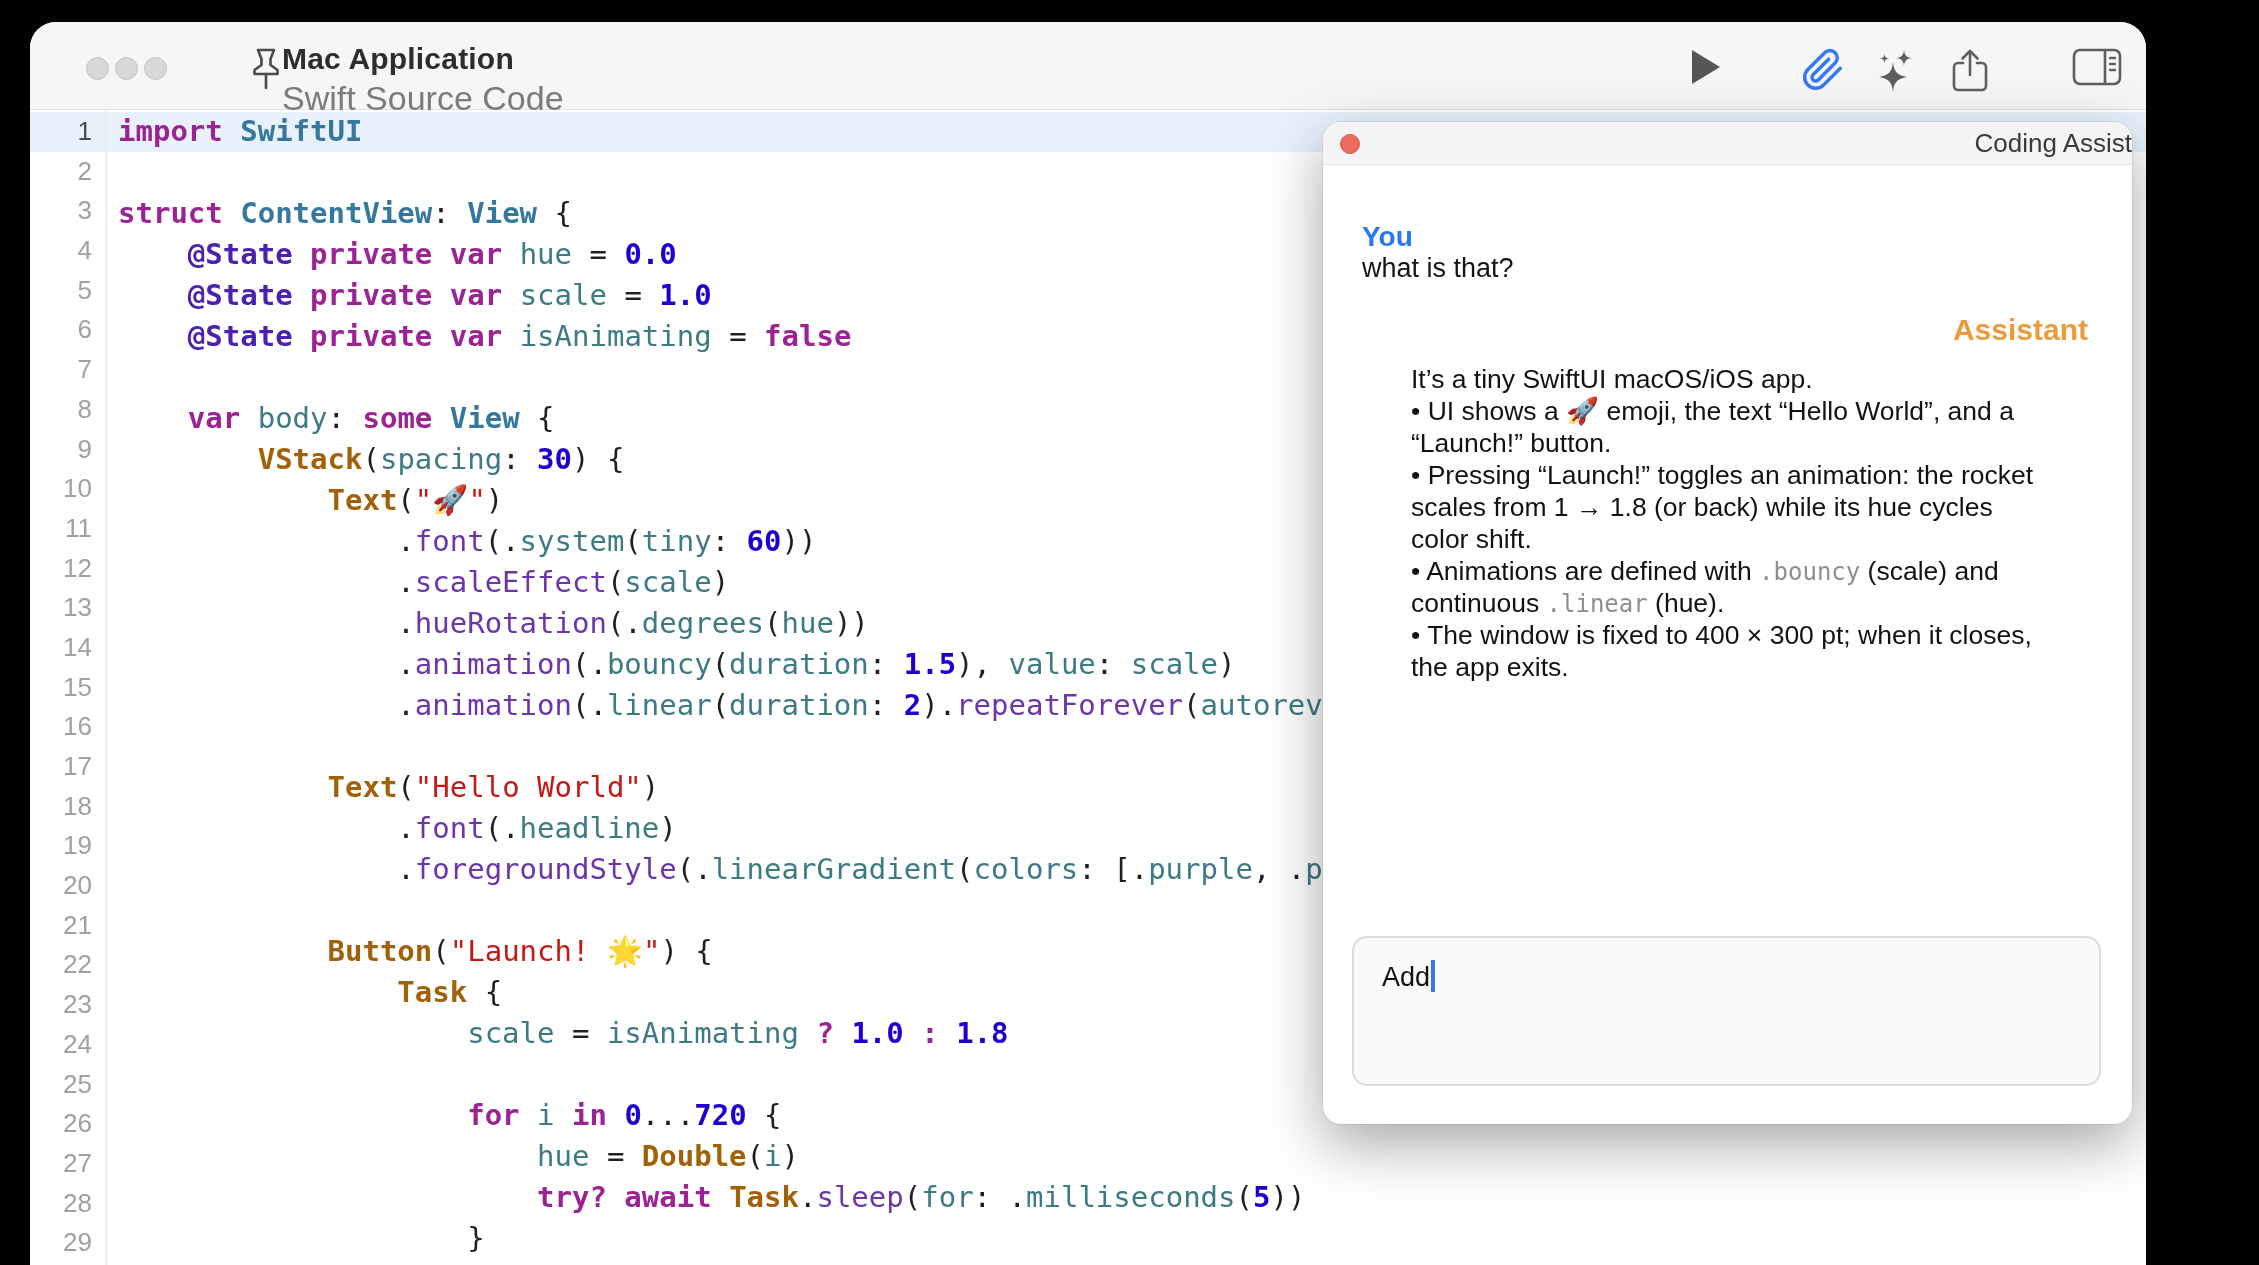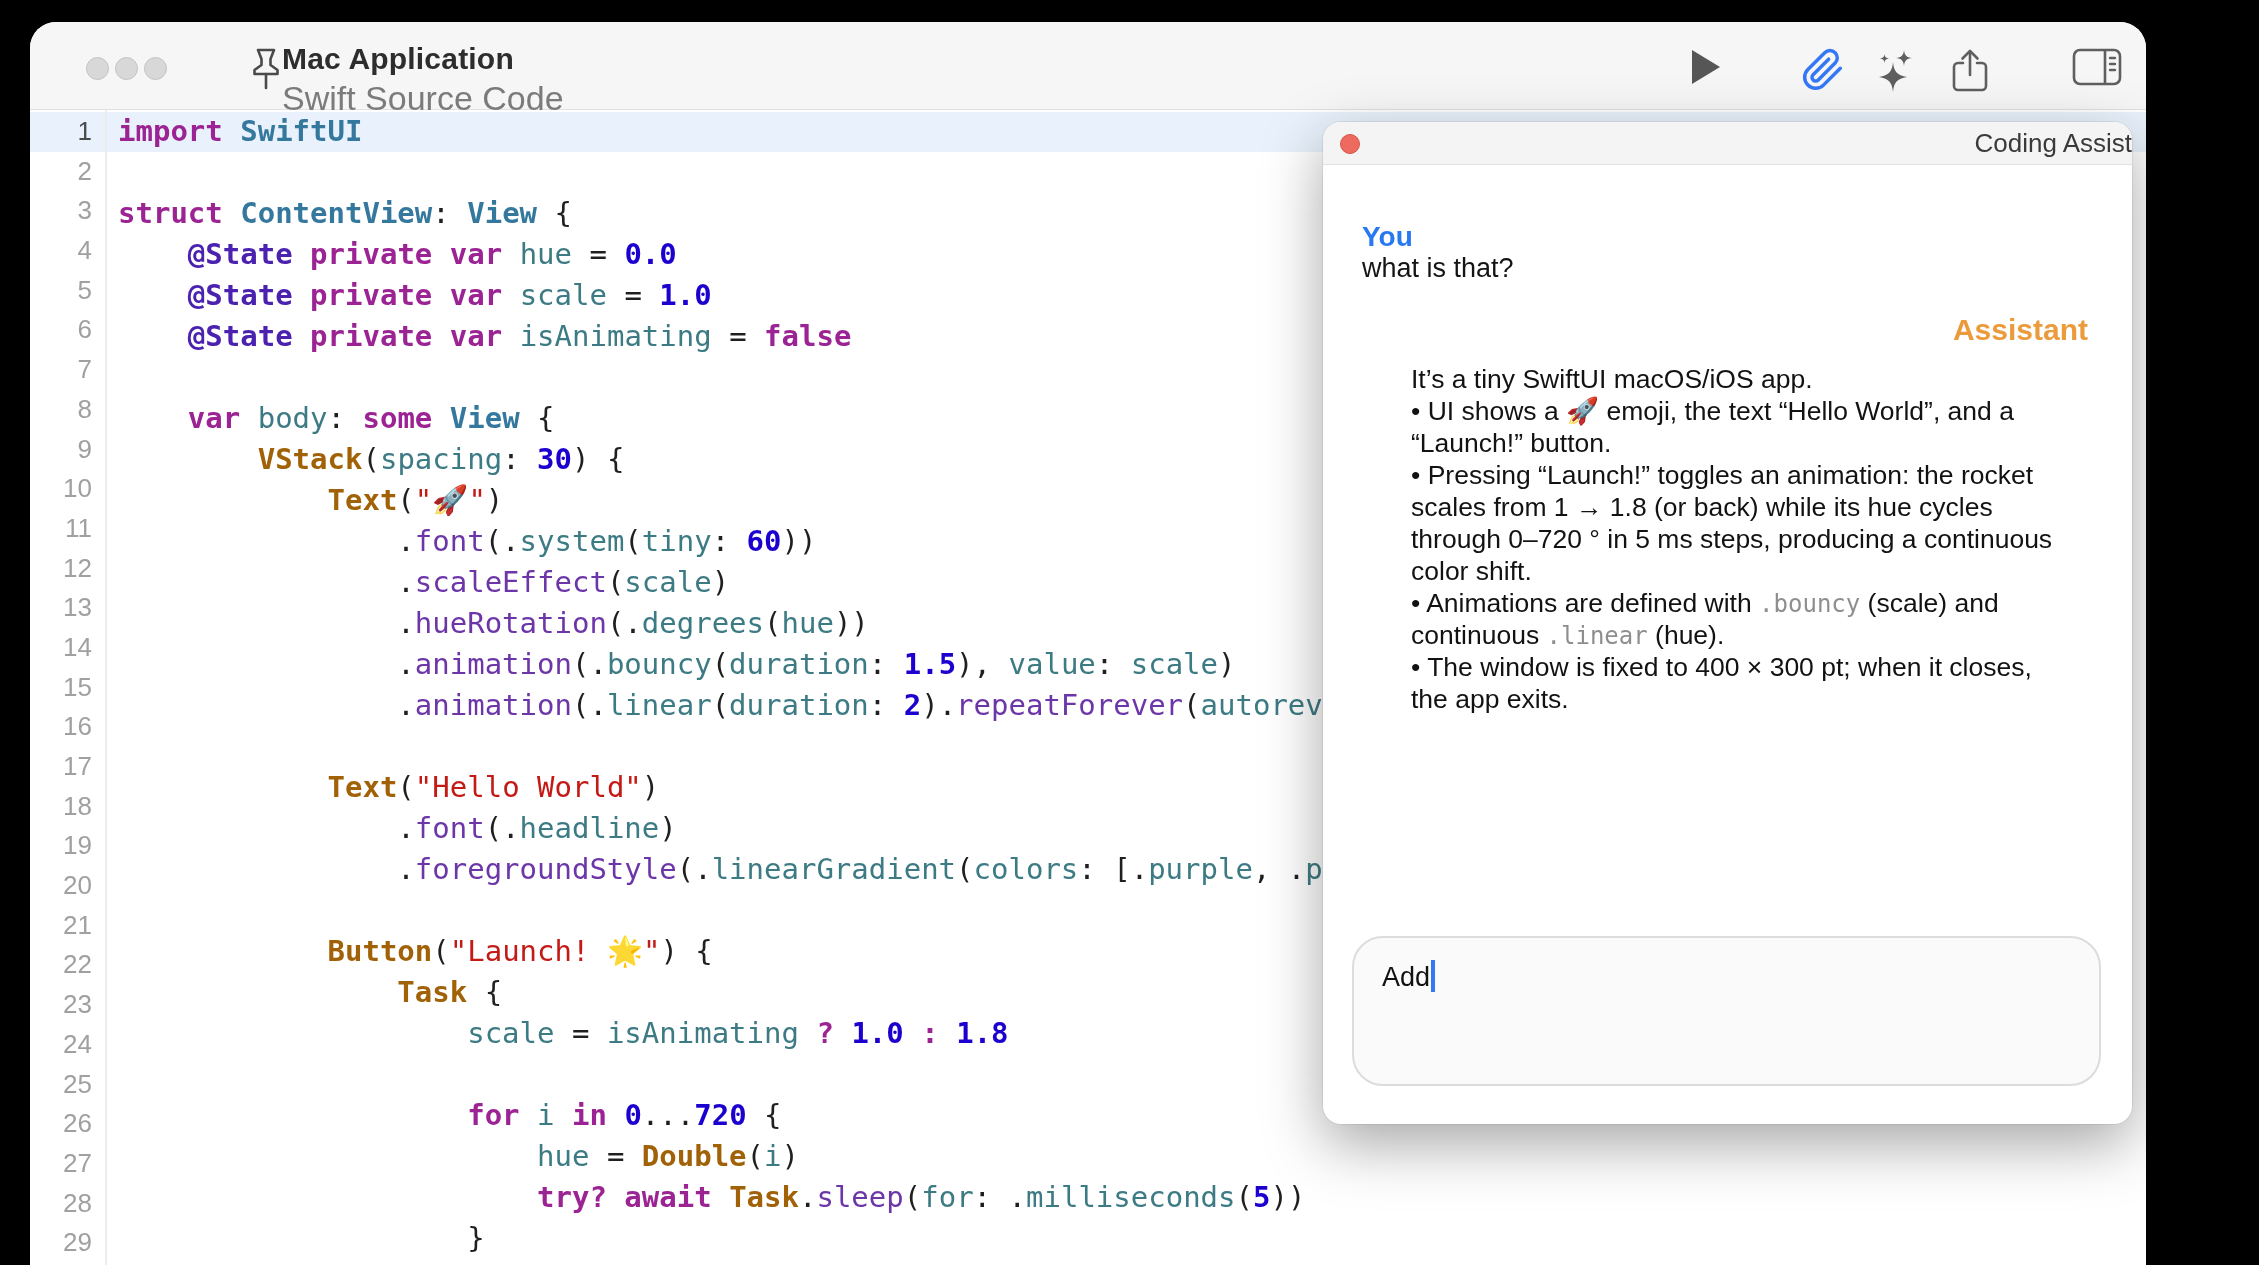--- a/index.html
+++ b/index.html
@@ -60,21 +60,21 @@
                border-radius:50%; background:#ec6a5e; border:1px solid #d6574b; }
   .chat { position:absolute; left:0; top:43px; width:100%; }
   .you-label { position:absolute; left:39px; top:56px; font-size:28px; font-weight:bold; color:#2878f4; }
   .you-msg   { position:absolute; left:39px; top:88px; font-size:27px; color:#141414; }
   .asst-label { position:absolute; right:44px; top:148px; font-size:30px; font-weight:bold; color:#ec9b3c; }
   .asst-body { position:absolute; left:88px; top:182px;margin-top:16px; }
   .asst-body .al { height:32px; line-height:32px; font-size:26.5px; color:#121212; white-space:pre; }
   .ch-x { }
   .ch-mono { font-family:"DejaVu Sans Mono", monospace; font-size:24px; color:#8e8e8e; }
   .input-box { position:absolute; left:29px; top:814px; width:749px; height:150px;
-               background:#fafafa; border:2px solid #dcdcdc; border-radius:31px; }
+               background:#fafafa; border:2px solid #dcdcdc; border-radius:15px; }
   .input-text { position:absolute; left:28px; top:22px; font-size:27px; color:#111; }
   .caret { display:inline-block; width:4px; height:32px; background:#3478f6;
            vertical-align:text-bottom; margin-left:1px; }
 
   svg { display:block; }
 </style>
 </head>
 <body>
 
 <div class="window">
@@ -214,21 +214,20 @@
   <div class="chat">
     <div class="you-label">You</div>
     <div class="you-msg">what is that?</div>
     <div class="asst-label">Assistant</div>
     <div class="asst-body" id="asst-body">
         <div class="al"><span class="ch-x">It’s a tiny SwiftUI macOS/iOS app.</span></div>
         <div class="al"><span class="ch-x">• UI shows a 🚀 emoji, the text “Hello World”, and a</span></div>
         <div class="al"><span class="ch-x">“Launch!” button.</span></div>
         <div class="al"><span class="ch-x">• Pressing “Launch!” toggles an animation: the rocket</span></div>
         <div class="al"><span class="ch-x">scales from 1 → 1.8 (or back) while its hue cycles</span></div>
-        <div class="al"><span class="ch-x">through 0–720 ° in 5 ms steps, producing a continuous</span></div>
         <div class="al"><span class="ch-x">color shift.</span></div>
         <div class="al"><span class="ch-x">• Animations are defined with </span><span class="ch-mono">.bouncy</span><span class="ch-x"> (scale) and</span></div>
         <div class="al"><span class="ch-x">continuous </span><span class="ch-mono">.linear</span><span class="ch-x"> (hue).</span></div>
         <div class="al"><span class="ch-x">• The window is fixed to 400 × 300 pt; when it closes,</span></div>
         <div class="al"><span class="ch-x">the app exits.</span></div>
       </div>
   </div>
   <div class="input-box">
     <div class="input-text"><span id="input-val">Add</span><span class="caret"></span></div>
   </div>

